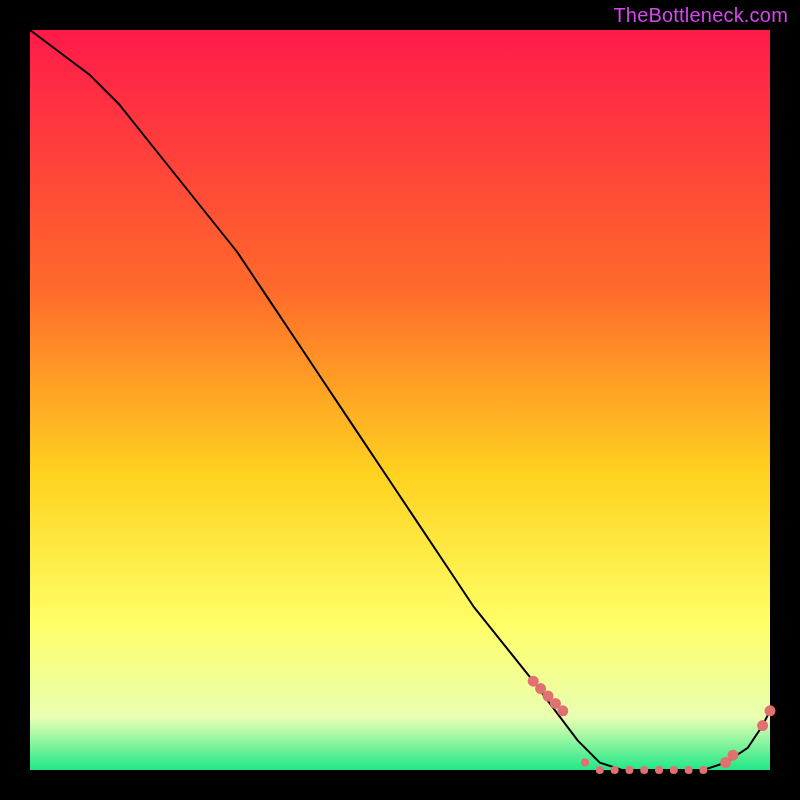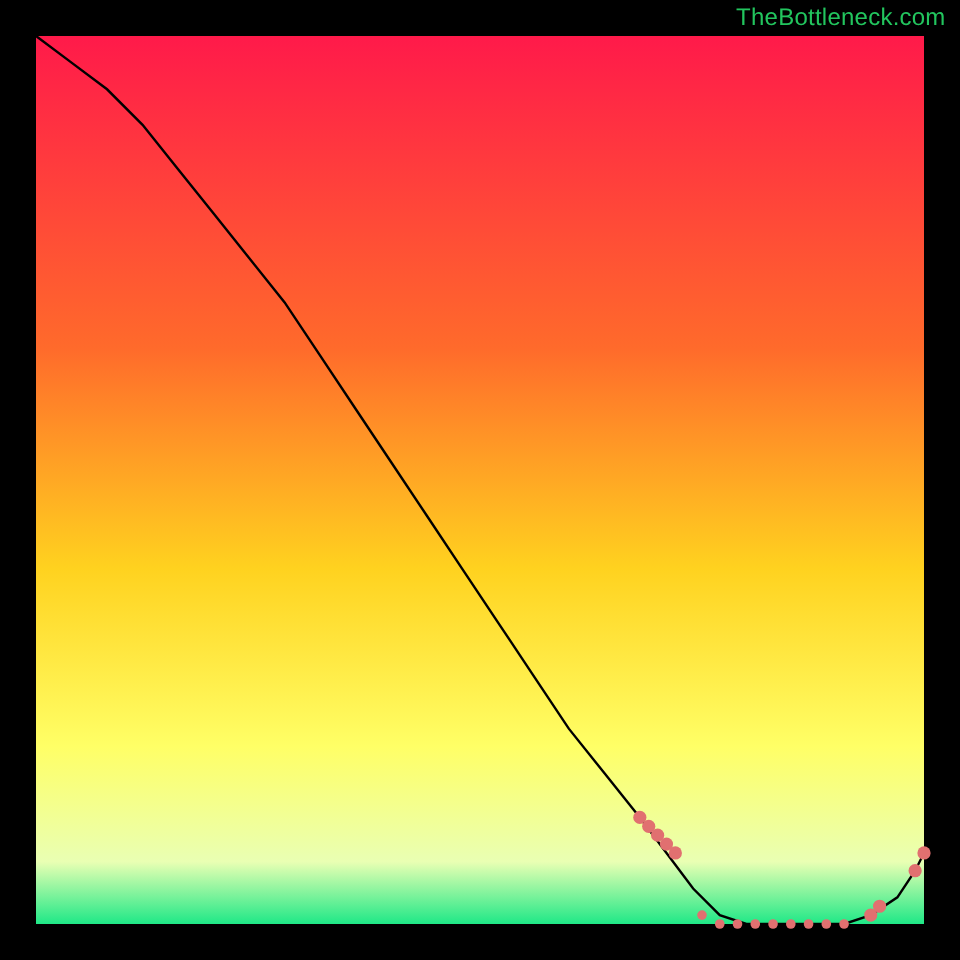--- a/index.html
+++ b/index.html
@@ -13,21 +13,21 @@
   }
   .canvas {
     position: relative;
     width: 800px;
     height: 800px;
   }
   .watermark {
     position: absolute;
     top: 4px;
     right: 12px;
-    color: #22c55e;
+    color: #d946ef;
     font-size: 20px;
     font-weight: 500;
     letter-spacing: 0.2px;
     z-index: 40;
   }
   svg.plot {
     position: absolute;
     top: 0;
     left: 0;
   }

